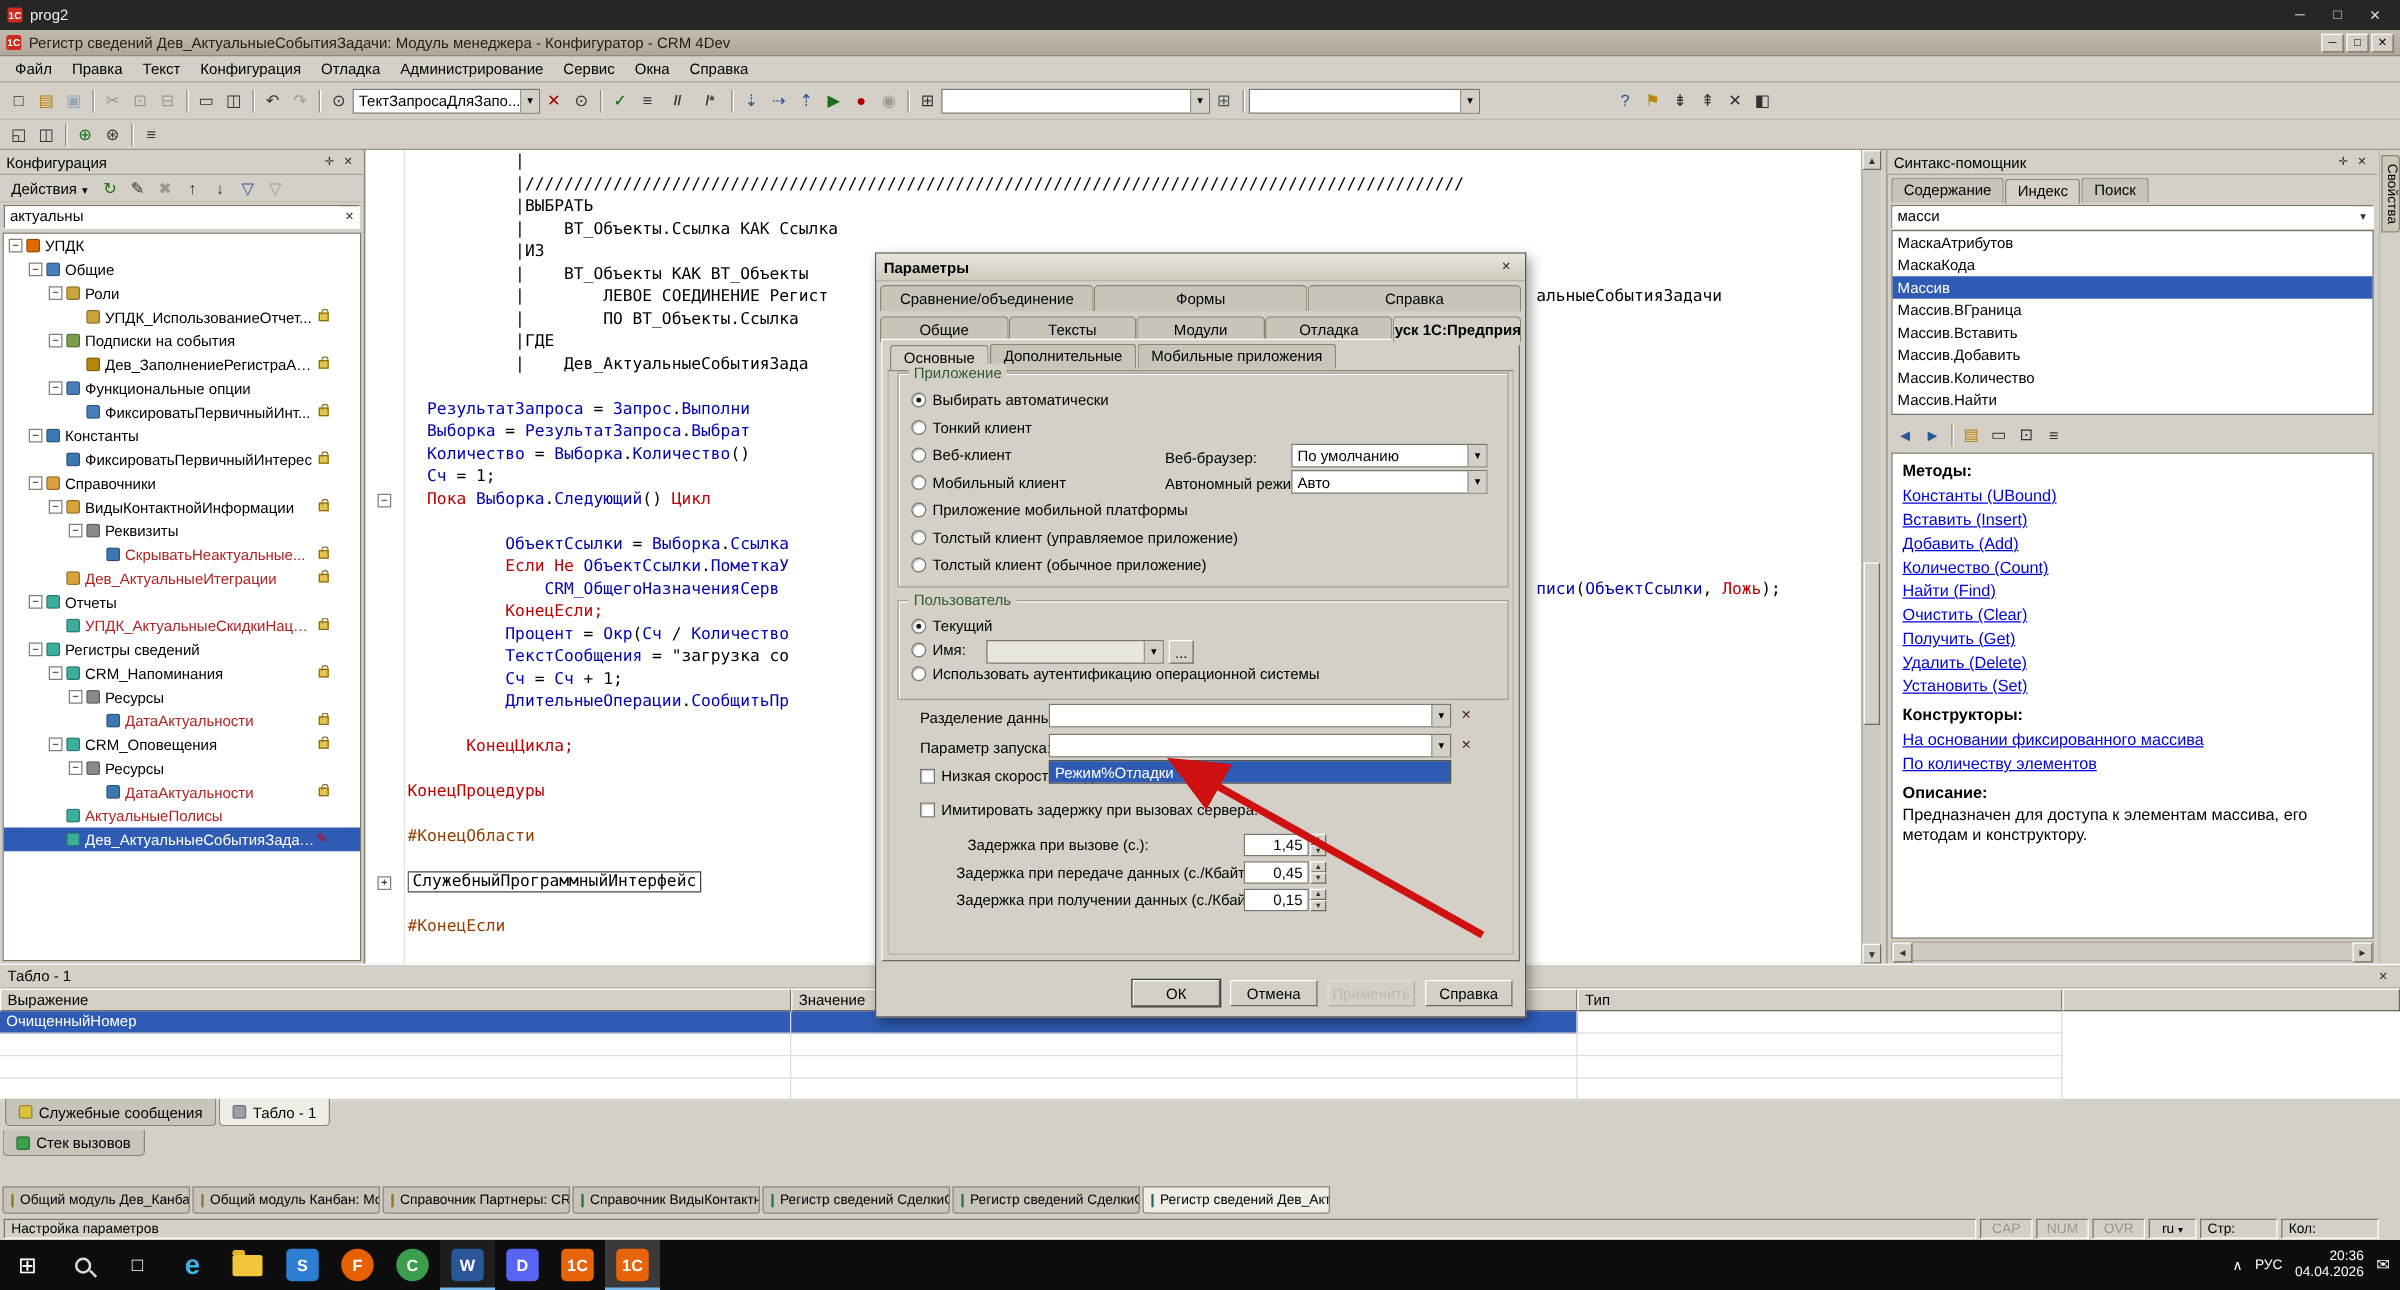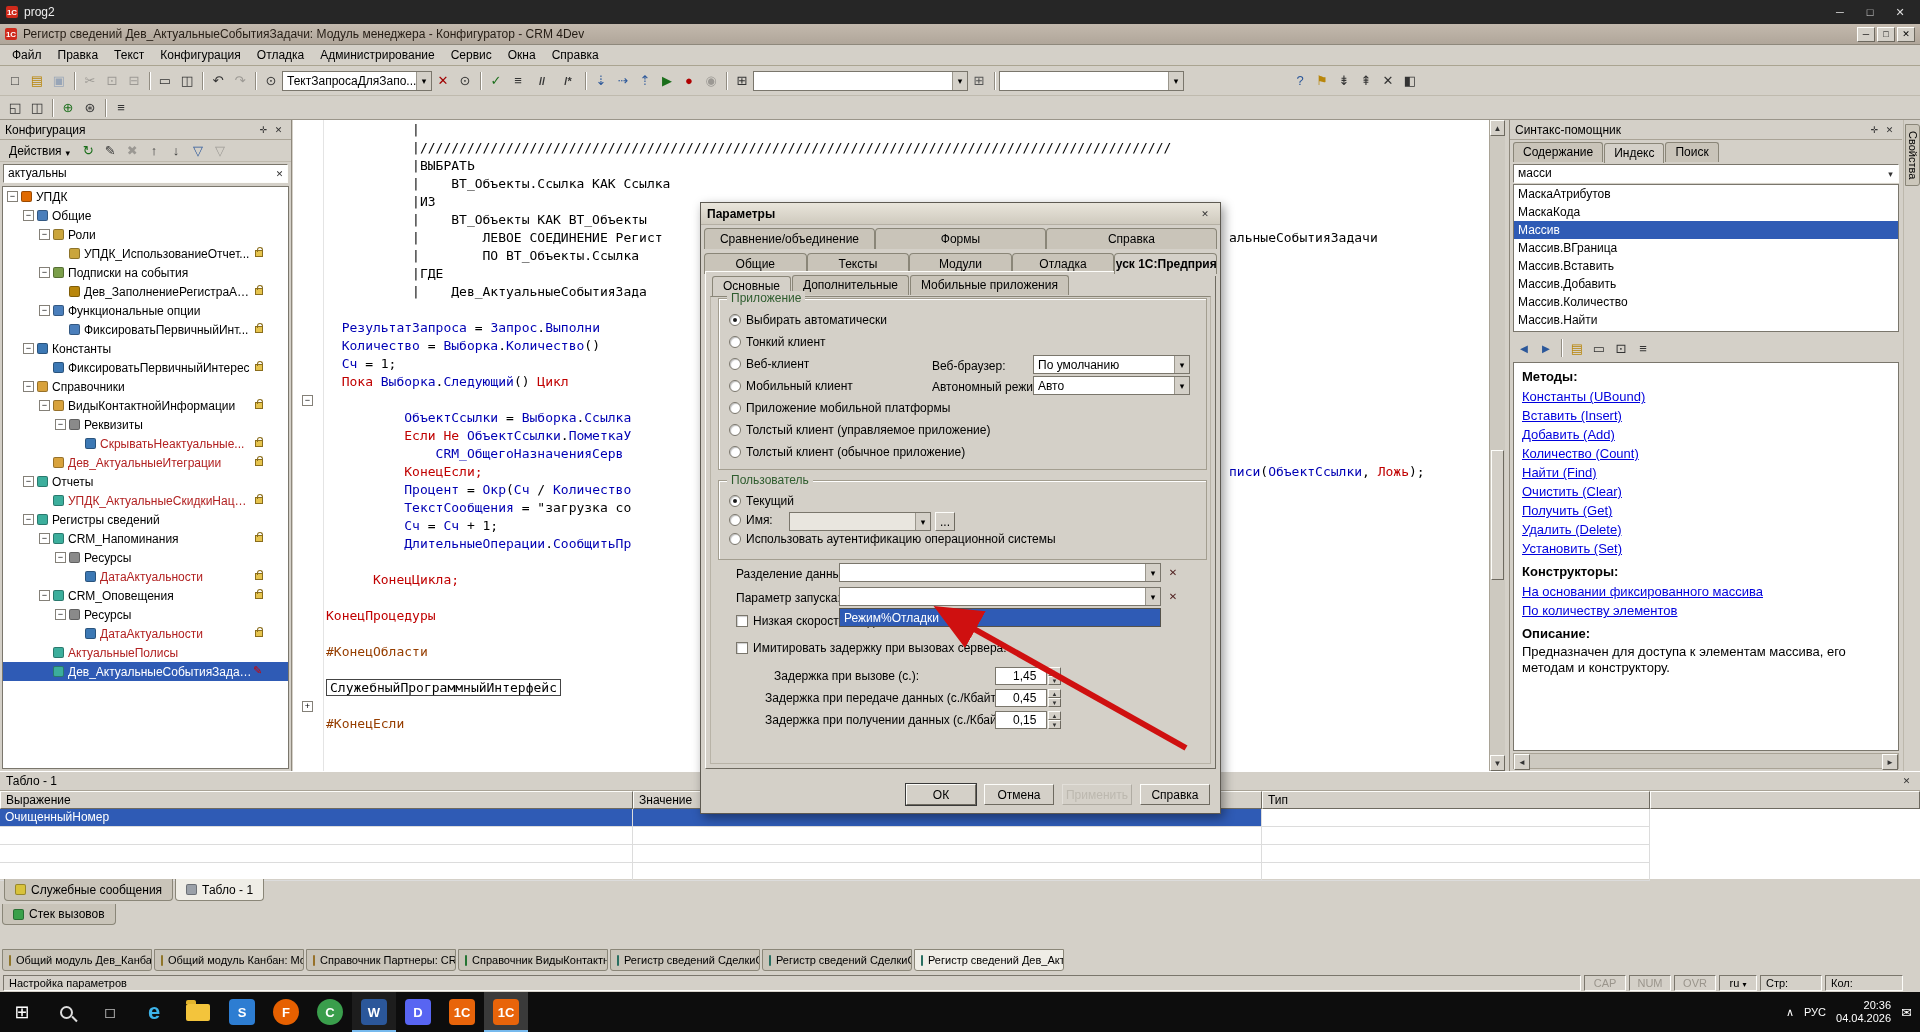--- a/index.html
+++ b/index.html
@@ -129,21 +129,21 @@
 .subtab.active{background:#d4d0c8;position:relative;top:1px;padding-bottom:3px}
 #innerline{position:absolute;left:4px;right:4px;top:24px;bottom:4px;border:1px solid #b8b3a7;border-top-color:#8a8678;pointer-events:none}
 .grp{position:absolute;left:12px;width:489px;border:1px solid #a39e90;box-shadow:inset 1px 1px 0 #fff}
 .gcap{position:absolute;top:-8px;left:8px;background:#d4d0c8;padding:0 4px;color:#2e5c2e;font-size:12px}
 .rad{position:absolute;display:flex;align-items:center;gap:5px;font-size:12px;white-space:nowrap}
 .rdot{width:12px;height:12px;border-radius:50%;background:#fff;border:1px solid #7a766c;box-shadow:inset 1px 1px 1px rgba(0,0,0,.25);position:relative;flex:none}
 .rad.on .rdot::after{content:"";position:absolute;left:3px;top:3px;width:4px;height:4px;border-radius:50%;background:#1a1a1a}
 .cbrow{position:absolute;display:flex;align-items:center;gap:5px;font-size:12px;white-space:nowrap}
 .cb{width:12px;height:12px;background:#fff;border:1px solid #7a766c;box-shadow:inset 1px 1px 1px rgba(0,0,0,.2);flex:none}
 .dlab{position:absolute;font-size:12px;white-space:nowrap}
-.dval{position:absolute;width:52px;height:18px;background:#fff;border:1px solid #7a766c;padding:1px 17px;font-size:12px}
+.dval{position:absolute;width:52px;height:18px;background:#fff;border:1px solid #7a766c;text-align:right;padding:1px 4px;font-size:12px}
 .spin{position:absolute;width:13px;height:18px;display:flex;flex-direction:column}
 .spin div{flex:1;border:1px solid;border-color:#fdfdfa #6e6a60 #6e6a60 #fdfdfa;background:#d4d0c8;font-size:6px;display:flex;align-items:center;justify-content:center;color:#333}
 .clrbtn{position:absolute;width:16px;height:16px;display:flex;align-items:center;justify-content:center;font-size:10px;color:#502020}
 #ddl{position:absolute;left:133px;top:336px;width:322px;height:19px;background:#fff;border:1px solid #55524a;z-index:6}
 #ddlitem{height:17px;background:var(--accent);color:#fff;display:flex;align-items:center;padding:0 4px;font-size:12px}
 #dlgbtns{position:absolute;right:10px;bottom:8px;display:flex;gap:8px}
 .dbtn{width:70px;height:21px;display:flex;align-items:center;justify-content:center;font-size:12px;border:1px solid;border-color:#fdfdfa #6e6a60 #6e6a60 #fdfdfa;background:#d4d0c8}
 .dbtn.def{outline:1px solid #3a3a3a}
 .dbtn.dis{color:#928d82}
 #arrowsvg{position:absolute;left:0;top:0;width:1920px;height:1032px;z-index:60;pointer-events:none}
@@ -431,20 +431,21 @@
         <div class="cl"><span class="c-q">           |ВЫБРАТЬ</span></div>
         <div class="cl"><span class="c-q">           |    ВТ_Объекты.Ссылка КАК Ссылка</span></div>
         <div class="cl"><span class="c-q">           |ИЗ</span></div>
         <div class="cl"><span class="c-q">           |    ВТ_Объекты КАК ВТ_Объекты</span></div>
         <div class="cl"><span class="c-q">           |        ЛЕВОЕ СОЕДИНЕНИЕ Регист</span></div>
         <div class="cl"><span class="c-q">           |        ПО ВТ_Объекты.Ссылка</span></div>
         <div class="cl"><span class="c-q">           |ГДЕ</span></div>
         <div class="cl"><span class="c-q">           |    Дев_АктуальныеСобытияЗада</span></div>
         <div class="cl"></div>
         <div class="cl"><span class="c-i">  РезультатЗапроса</span><span class="c-p"> = </span><span class="c-i">Запрос</span><span class="c-p">.</span><span class="c-i">Выполни</span></div>
+        <div class="cl"><span class="c-i">  Выборка</span><span class="c-p"> = </span><span class="c-i">РезультатЗапроса</span><span class="c-p">.</span><span class="c-i">Выбрат</span></div>
         <div class="cl"><span class="c-i">  Количество</span><span class="c-p"> = </span><span class="c-i">Выборка</span><span class="c-p">.</span><span class="c-i">Количество</span><span class="c-p">()</span></div>
         <div class="cl"><span class="c-i">  Сч</span><span class="c-p"> = 1;</span></div>
         <div class="cl"><span class="c-k">  Пока </span><span class="c-i">Выборка</span><span class="c-p">.</span><span class="c-i">Следующий</span><span class="c-p">() </span><span class="c-k">Цикл</span></div>
         <div class="cl"></div>
         <div class="cl"><span class="c-i">          ОбъектСсылки</span><span class="c-p"> = </span><span class="c-i">Выборка</span><span class="c-p">.</span><span class="c-i">Ссылка</span></div>
         <div class="cl"><span class="c-k">          Если Не </span><span class="c-i">ОбъектСсылки</span><span class="c-p">.</span><span class="c-i">ПометкаУ</span></div>
         <div class="cl"><span class="c-i">              CRM_ОбщегоНазначенияСерв</span></div>
         <div class="cl"><span class="c-k">          КонецЕсли;</span></div>
         <div class="cl"><span class="c-i">          Процент</span><span class="c-p"> = </span><span class="c-i">Окр</span><span class="c-p">(</span><span class="c-i">Сч</span><span class="c-p"> / </span><span class="c-i">Количество</span></div>
         <div class="cl"><span class="c-i">          ТекстСообщения</span><span class="c-p"> = </span><span class="c-q">"загрузка со</span></div>

